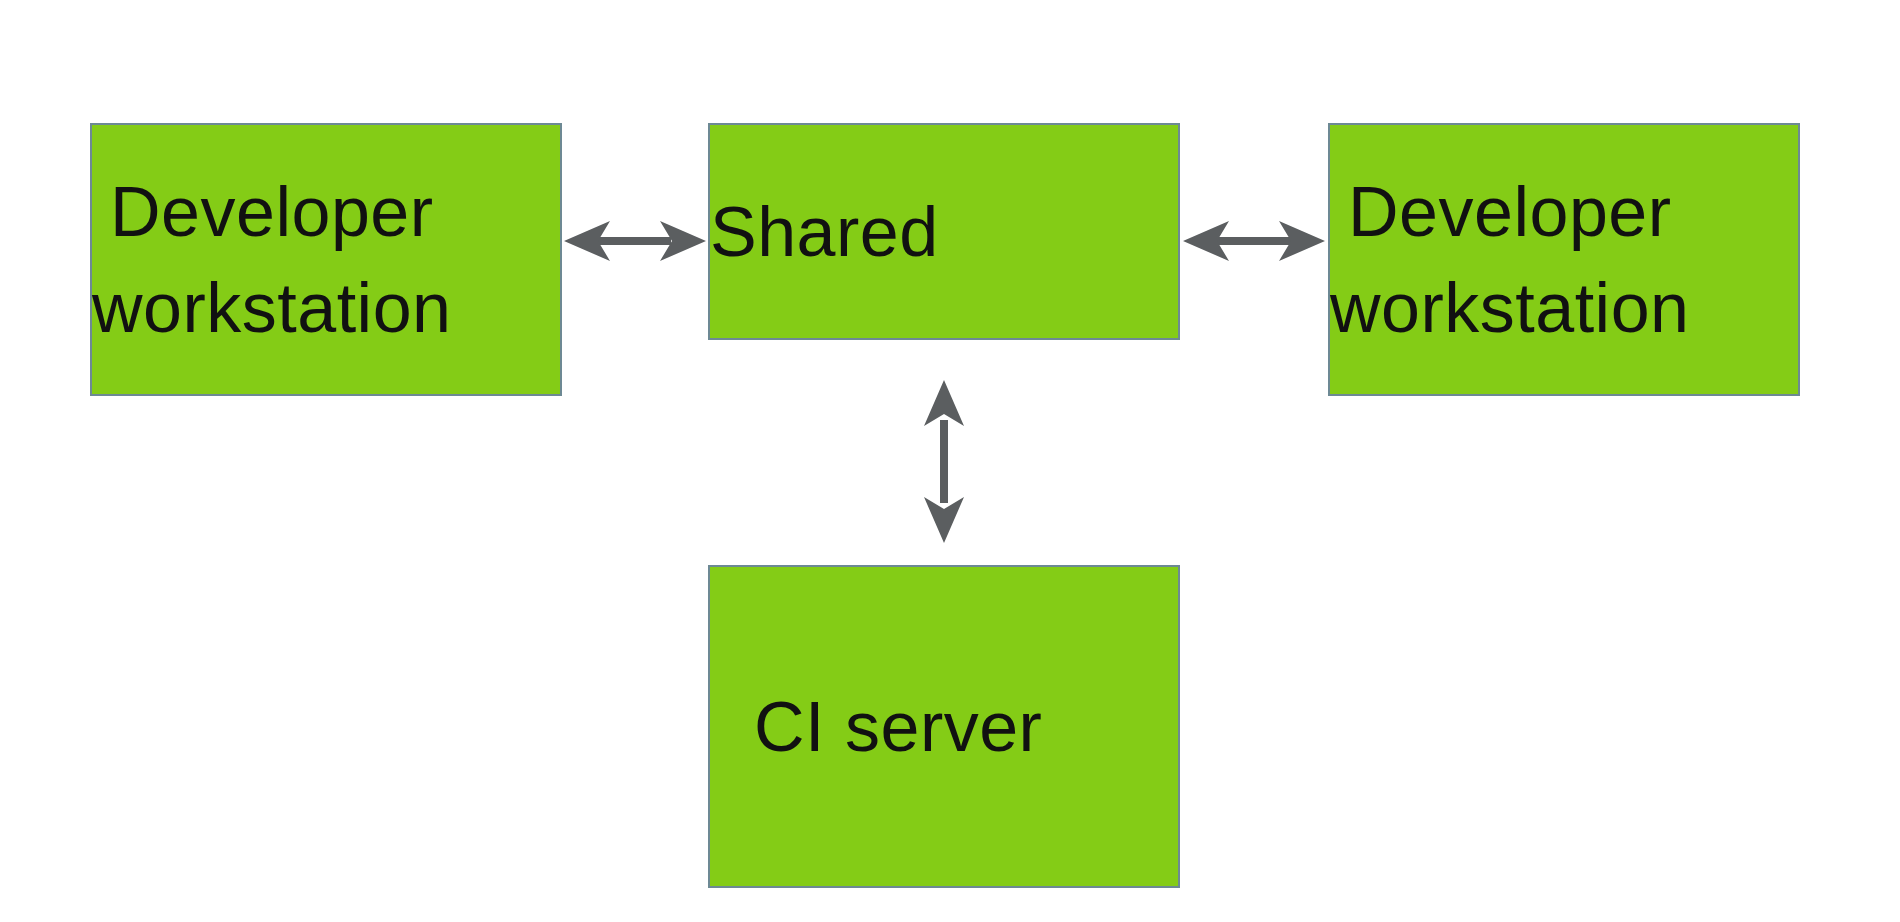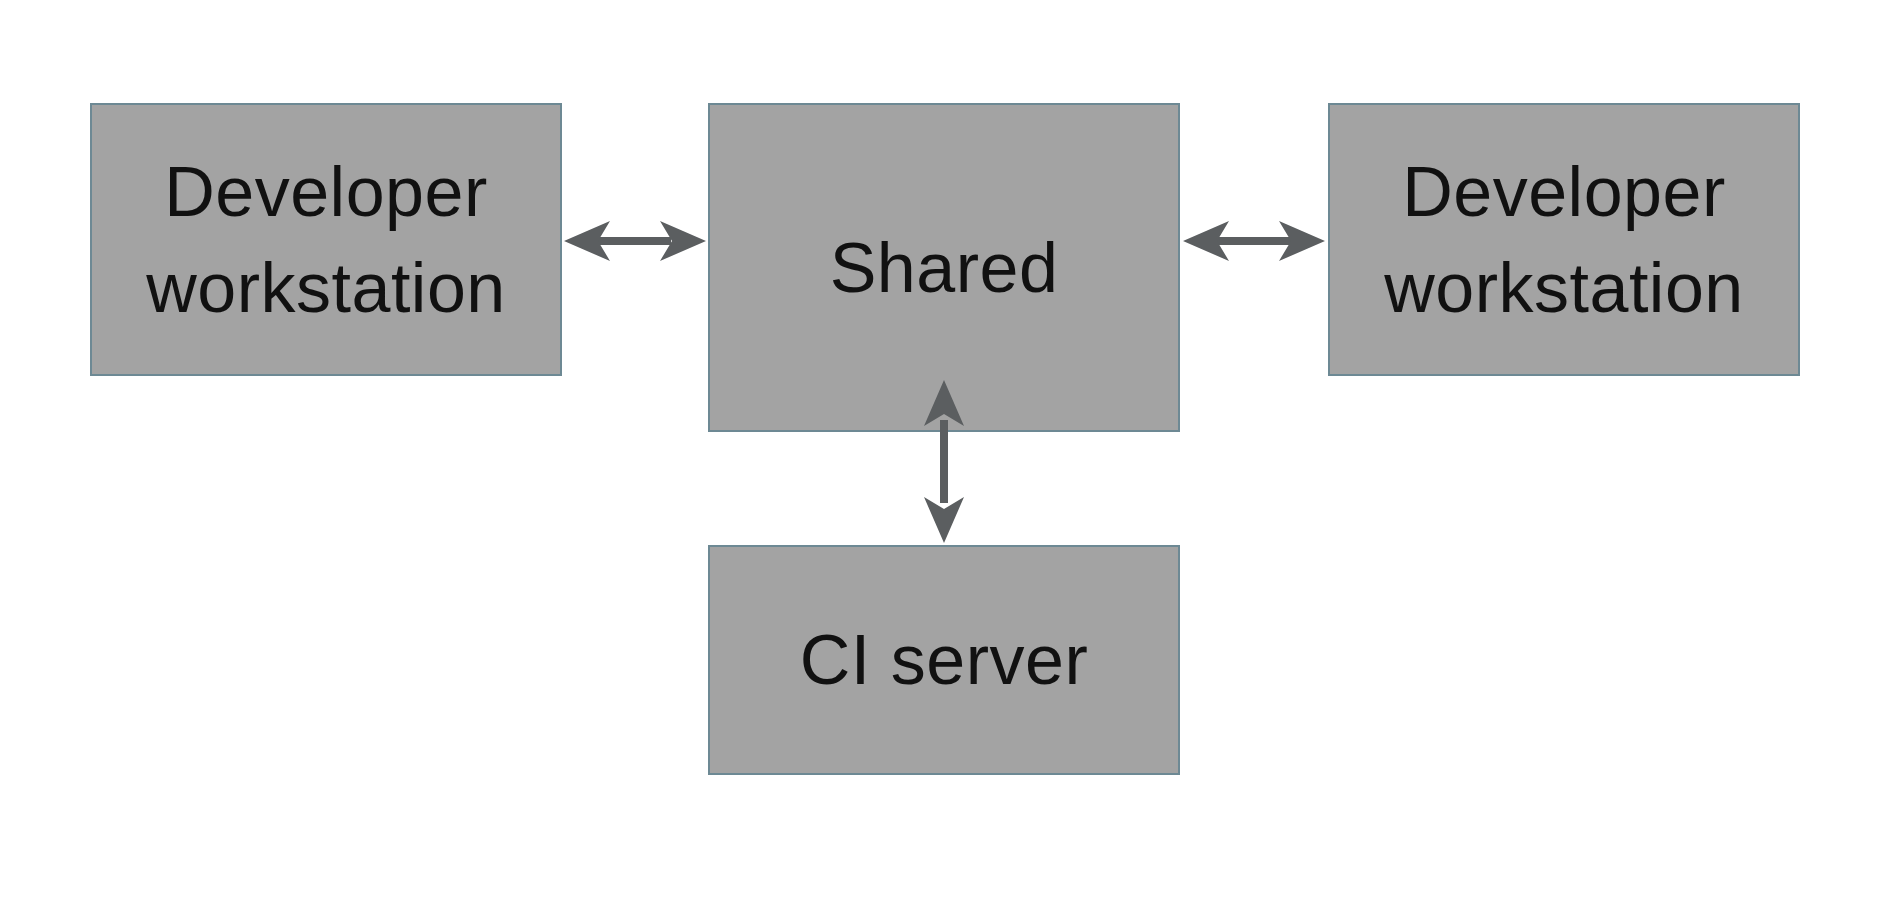--- a/index.html
+++ b/index.html
@@ -10,39 +10,40 @@
   .canvas {
     position: relative;
     width: 1900px;
     height: 922px;
     background: #ffffff;
     font-family: "Liberation Sans", "DejaVu Sans", sans-serif;
     overflow: hidden;
   }
   .node {
     position: absolute;
-    background: #a3a3a3;
+    background: #84cc16;
     border: 2px solid #6d8994;
     box-sizing: border-box;
     display: flex;
     align-items: center;
-    justify-content: center;
+    justify-content: flex-start;
     text-align: center;
+    margin-top: 20px;
   }
   .node-label {
     color: #111111;
     font-size: 70px;
     line-height: 96px;
     letter-spacing: 0.5px;
     white-space: pre;
   }
   #node-dev-left   { left: 90px;   top: 103px; width: 472px; height: 273px; }
-  #node-cache      { left: 708px;  top: 103px; width: 472px; height: 329px; }
+  #node-cache      { left: 708px;  top: 103px; width: 472px; height: 217px; }
   #node-dev-right  { left: 1328px; top: 103px; width: 472px; height: 273px; }
-  #node-ci         { left: 708px;  top: 545px; width: 472px; height: 230px; }
+  #node-ci         { left: 708px;  top: 545px; width: 472px; height: 323px; padding-left: 44px; }
   .edges-layer {
     position: absolute;
     left: 0;
     top: 0;
     width: 1900px;
     height: 922px;
     pointer-events: none;
   }
 </style>
 </head>

